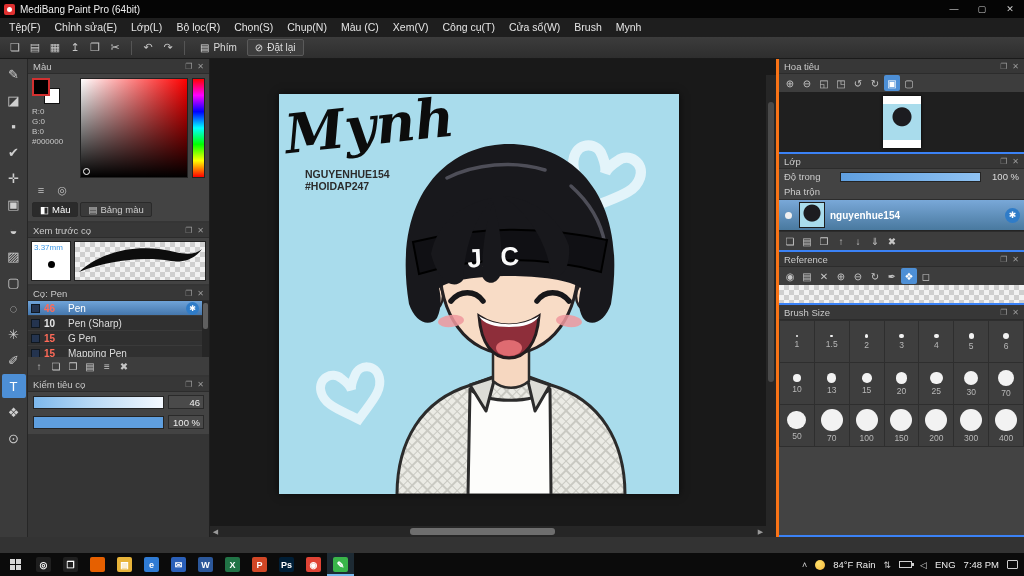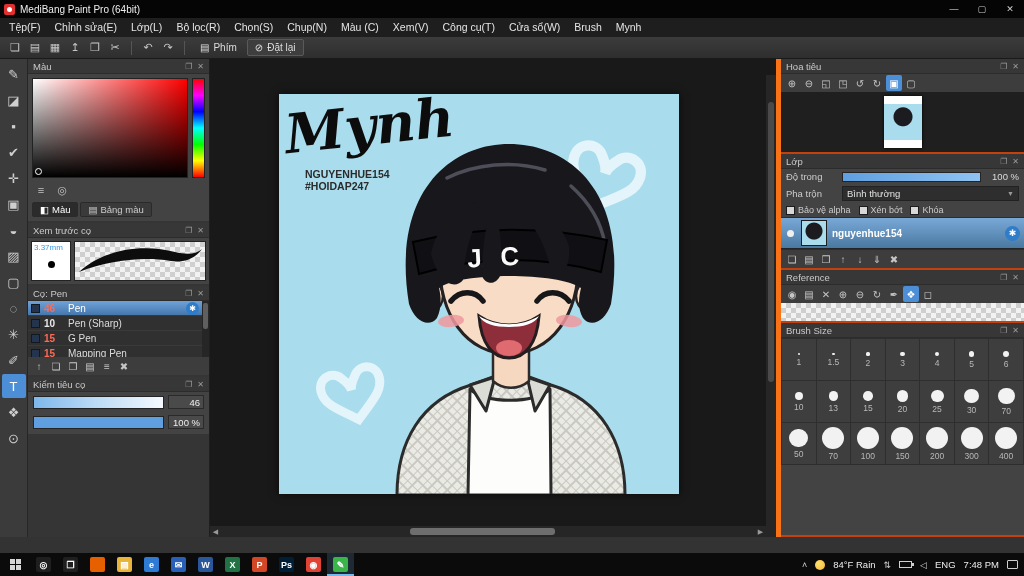--- a/index.html
+++ b/index.html
@@ -30,21 +30,21 @@
 
 .main{position:absolute;top:59px;left:0;right:0;bottom:39px;display:flex}
 
 
 .toolstrip{width:28px;background:#3b3b3b;border-right:1px solid #262626;display:flex;flex-direction:column;align-items:center;padding-top:2px}
 .tool{width:24px;height:24px;margin:1px 0;display:flex;align-items:center;justify-content:center;font-size:13px;color:#cfcfcf;border-radius:2px}
 .tool.active{background:#4d8fd6;color:#fff}
 
 
 .leftpanels{width:182px;background:#353535;display:flex;flex-direction:column;border-right:1px solid #1f1f1f}
-.rightpanels{width:248px;background:#c2410c;display:flex;flex-direction:column;border-left:5px solid #f97316}
+.rightpanels{width:248px;background:#3b82f6;display:flex;flex-direction:column;border-left:3px solid #f97316}
 .panel{background:#434343;margin-bottom:2px}
 .panel-h{height:15px;background:#373737;border-bottom:1px solid #2c2c2c;display:flex;align-items:center;padding:0 5px;font-size:9.5px;color:#cacaca}
 .ph-icons{margin-left:auto;display:flex;gap:5px;font-size:8px;color:#9a9a9a}
 .ph-icons span{cursor:default}
 
 
 .color-body{display:flex;gap:4px;padding:4px 4px 2px 4px}
 .swatch-col{width:44px;position:relative;font-size:8px;color:#c8c8c8;line-height:10px}
 .swatches{position:relative;width:28px;height:26px;margin-bottom:3px}
 .sw-bg{position:absolute;right:0;bottom:0;width:16px;height:16px;background:#fff;border:1px solid #111}
@@ -235,20 +235,30 @@
 
       <div class="panel">
         <div class="panel-h">
           <span>Màu</span>
           <span class="ph-icons">
               <span>❐</span>
               <span>✕</span>
             </span>
         </div>
         <div class="color-body">
+          <div class="swatch-col">
+            <div class="swatches">
+              <span class="sw-bg"></span>
+              <span class="sw-fg"></span>
+            </div>
+            <div>R:0</div>
+            <div>G:0</div>
+            <div>B:0</div>
+            <div>#000000</div>
+          </div>
           <div class="sv-box">
             <span class="sv-pointer"></span>
           </div>
           <div class="hue-bar"></div>
         </div>
         <div class="color-btnrow">
             <div class="icon-btn">≡</div>
             <div class="icon-btn">◎</div>
           </div>
         <div class="color-tabs">
@@ -461,38 +471,20 @@
               <span>✕</span>
             </span>
         </div>
         <div class="lp-row">
           <span class="lp-label">Độ trong</span>
           <div class="lp-slider"></div>
           <span class="lp-val">100 %</span>
         </div>
         <div class="lp-row">
           <span class="lp-label">Pha trộn</span>
-          <div class="lp-select">
-            <span>Bình thường</span>
-            <span class="car">▼</span>
-          </div>
-        </div>
-        <div class="lp-checks">
-          <span class="chk">
-              <i></i>
-              <span>Bảo vệ alpha</span>
-            </span>
-          <span class="chk">
-              <i></i>
-              <span>Xén bớt</span>
-            </span>
-          <span class="chk">
-              <i></i>
-              <span>Khóa</span>
-            </span>
         </div>
         <div class="layer-list">
             <div class="layer-row sel">
               <span class="layer-eye"></span>
               <span class="layer-thumb art"></span>
               <span class="layer-name">nguyenhue154</span>
               <span class="layer-gear">✱</span>
             </div>
           </div>
         <div class="panel-toolrow">

